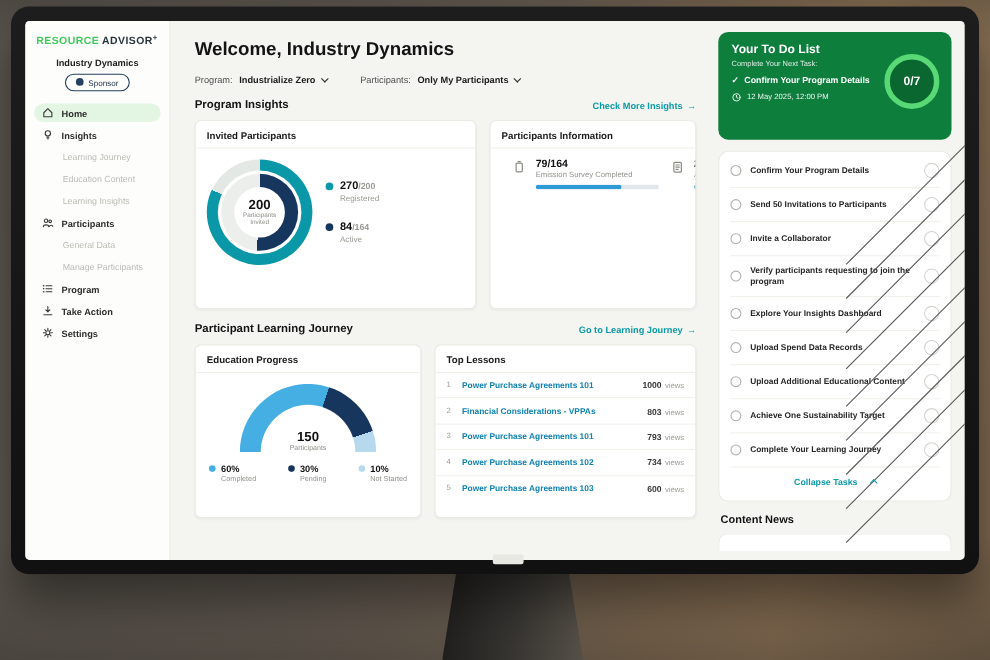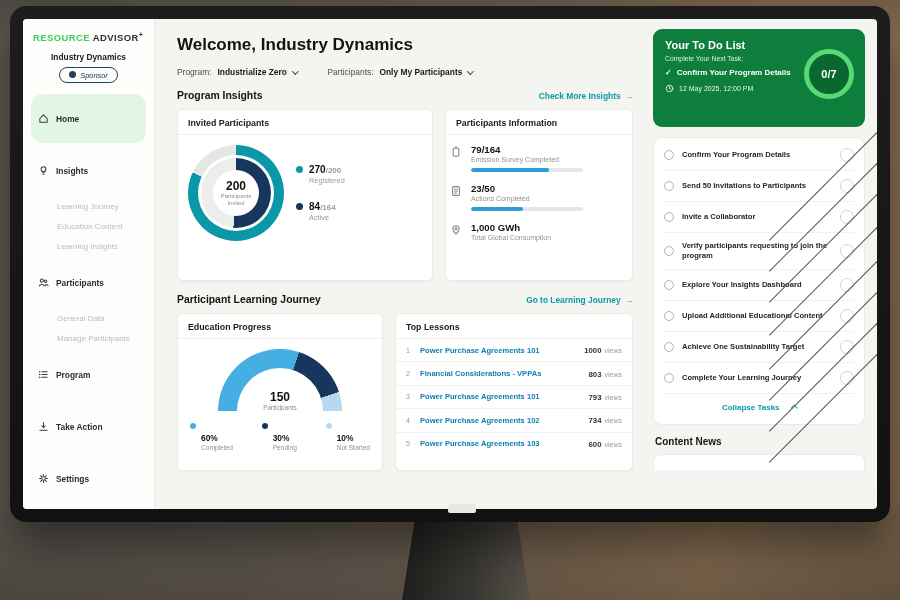--- a/index.html
+++ b/index.html
@@ -28,24 +28,24 @@
 
   
   .sidebar { width:132px; flex:0 0 132px; background:#fdfdfb; border-right:1px solid #e8e8e2;
     padding:10px 8px; display:flex; flex-direction:column; }
   .logo { font-size:9.5px; font-weight:bold; letter-spacing:.4px; padding:2px 2px 9px; white-space:nowrap; }
   .logo .g { color:#3dcd58; }
   .logo .d { color:#28343c; }
   .logo .plus { font-size:7px; vertical-align:super; }
   .org { text-align:center; font-size:8.4px; font-weight:bold; color:#202020; margin-bottom:5px; }
   .badge { margin:0 auto 11px; display:flex; align-items:flex-start; gap:4px; border:1px solid #24405e;
-    border-radius:10px; padding:2.5px 9px; font-size:7.4px; color:#1d2f45; width:max-content;font-style:italic; }
+    border-radius:10px; padding:2.5px 9px; font-size:7.4px; color:#1d2f45; width:max-content; }
   .bdot { width:7px; height:7px; border-radius:50%; background:#24405e; }
   .nav { display:flex; flex-direction:column; gap:3px; }
-  .nav-item { display:flex; align-items:center; gap:7px; padding:19px 7px; font-size:8.4px;
+  .nav-item { display:flex; align-items:center; gap:7px; padding:3px 7px; font-size:8.4px;
     color:#2d2d2d; font-weight:bold; border-radius:12px; cursor:default; }
   .nav-item.sub { padding:4px 7px 4px 26px; color:#bcbcb6; font-weight:normal; font-size:8px; }
   .nav-item.active { background:#e3f5e3; }
   .nav-item svg { flex:0 0 auto; }
 
   
   .main { flex:1; min-width:0; padding:12px 14px 0 22px; }
   .welcome { font-size:17px; font-weight:bold; color:#131313; margin:4px 0 12px; }
   .filters { display:flex; gap:30px; align-items:center; font-size:8.4px; color:#4d4d4d; margin-bottom:13px; }
   .filter { display:flex; align-items:center; gap:6px; }
@@ -73,39 +73,39 @@
   .dc-val { font-size:12px; font-weight:bold; color:#111; }
   .dc-label { font-size:5.8px; color:#8d8d87; width:38px; line-height:1.2; }
   .inv-legend { display:flex; flex-direction:column; gap:16px; }
   .leg-item { display:flex; gap:6px; align-items:flex-start; }
   .leg-dot { width:7px; height:7px; border-radius:50%; margin-top:2px; flex:0 0 auto; }
   .leg-val { font-size:10px; font-weight:bold; color:#111; }
   .leg-total { font-size:8px; color:#9a9a94; font-weight:bold; }
   .leg-label { font-size:7.4px; color:#9a9a94; margin-top:1px; }
 
   .info-card { flex:1; height:172px; }
-  .info-body { padding:9px 4px; display:flex; flex-direction:column; gap:11px; }
+  .info-body { padding:9px 20px; display:flex; flex-direction:row; gap:11px; }
   .info-row { display:flex; gap:9px; align-items:flex-start; }
   .info-row svg { margin-top:2px; flex:0 0 auto; }
   .info-val { font-size:9.6px; font-weight:bold; color:#111; }
   .info-label { font-size:7px; color:#92928c; margin-top:1px; }
   .bar { width:112px; height:4px; background:#e2e7eb; border-radius:2px; margin-top:5px; overflow:hidden; }
   .bar-fill { height:100%; background:#2f9bd6; border-radius:2px; }
 
   .edu-card { width:206px; height:158px; }
   .gauge { position:relative; width:124px; height:62px; margin:10px auto 0; overflow:hidden; }
   .gauge-fill { position:absolute; left:0; top:0; width:124px; height:124px; border-radius:50%; }
   .gauge-hole { position:absolute; left:19px; top:19px; width:86px; height:86px; border-radius:50%; background:#fff; }
   .gauge-center { position:absolute; left:0; right:0; bottom:0; text-align:center; }
   .gc-val { font-size:12px; font-weight:bold; color:#111; }
   .gc-label { font-size:6.4px; color:#8d8d87; }
   .edu-legend { display:flex; justify-content:space-between; padding:10px 12px 0; }
   .edu-leg-item { display:flex; gap:5px; align-items:flex-start; }
   .edu-dot { width:6px; height:6px; border-radius:50%; margin-top:2px; flex:0 0 auto; }
-  .edu-pct { font-size:8.4px; font-weight:bold; color:#111;margin-top:12px; }
+  .edu-pct { font-size:8.4px; font-weight:bold; color:#111; }
   .edu-lab { font-size:6.6px; color:#92928c; margin-top:1px; }
 
   .lessons-card { flex:1; height:158px; }
   .lesson { display:flex; align-items:center; gap:7px; padding:6.2px 10px; border-bottom:1px solid #f1f1eb; }
   .lesson:last-child { border-bottom:none; }
   .rank { font-size:7px; color:#9a9a94; width:7px; flex:0 0 auto; }
   .lesson-title { font-size:7.6px; color:#0d7fb0; font-weight:bold; flex:1; cursor:pointer; }
   .views-val { font-size:7.8px; color:#333; font-weight:bold; }
   .views-lab { font-size:7px; color:#9a9a94; margin-left:3px; }
 
@@ -444,20 +444,27 @@
         </div>
         <div class="task">
           <span class="task-check"></span>
           <span class="task-label">Explore Your Insights Dashboard</span>
           <span class="task-go">
               <span class="chev right"></span>
             </span>
         </div>
         <div class="task">
           <span class="task-check"></span>
+          <span class="task-label">Upload Spend Data Records</span>
+          <span class="task-go">
+              <span class="chev right"></span>
+            </span>
+        </div>
+        <div class="task">
+          <span class="task-check"></span>
           <span class="task-label">Upload Additional Educational Content</span>
           <span class="task-go">
               <span class="chev right"></span>
             </span>
         </div>
         <div class="task">
           <span class="task-check"></span>
           <span class="task-label">Achieve One Sustainability Target</span>
           <span class="task-go">
               <span class="chev right"></span>

